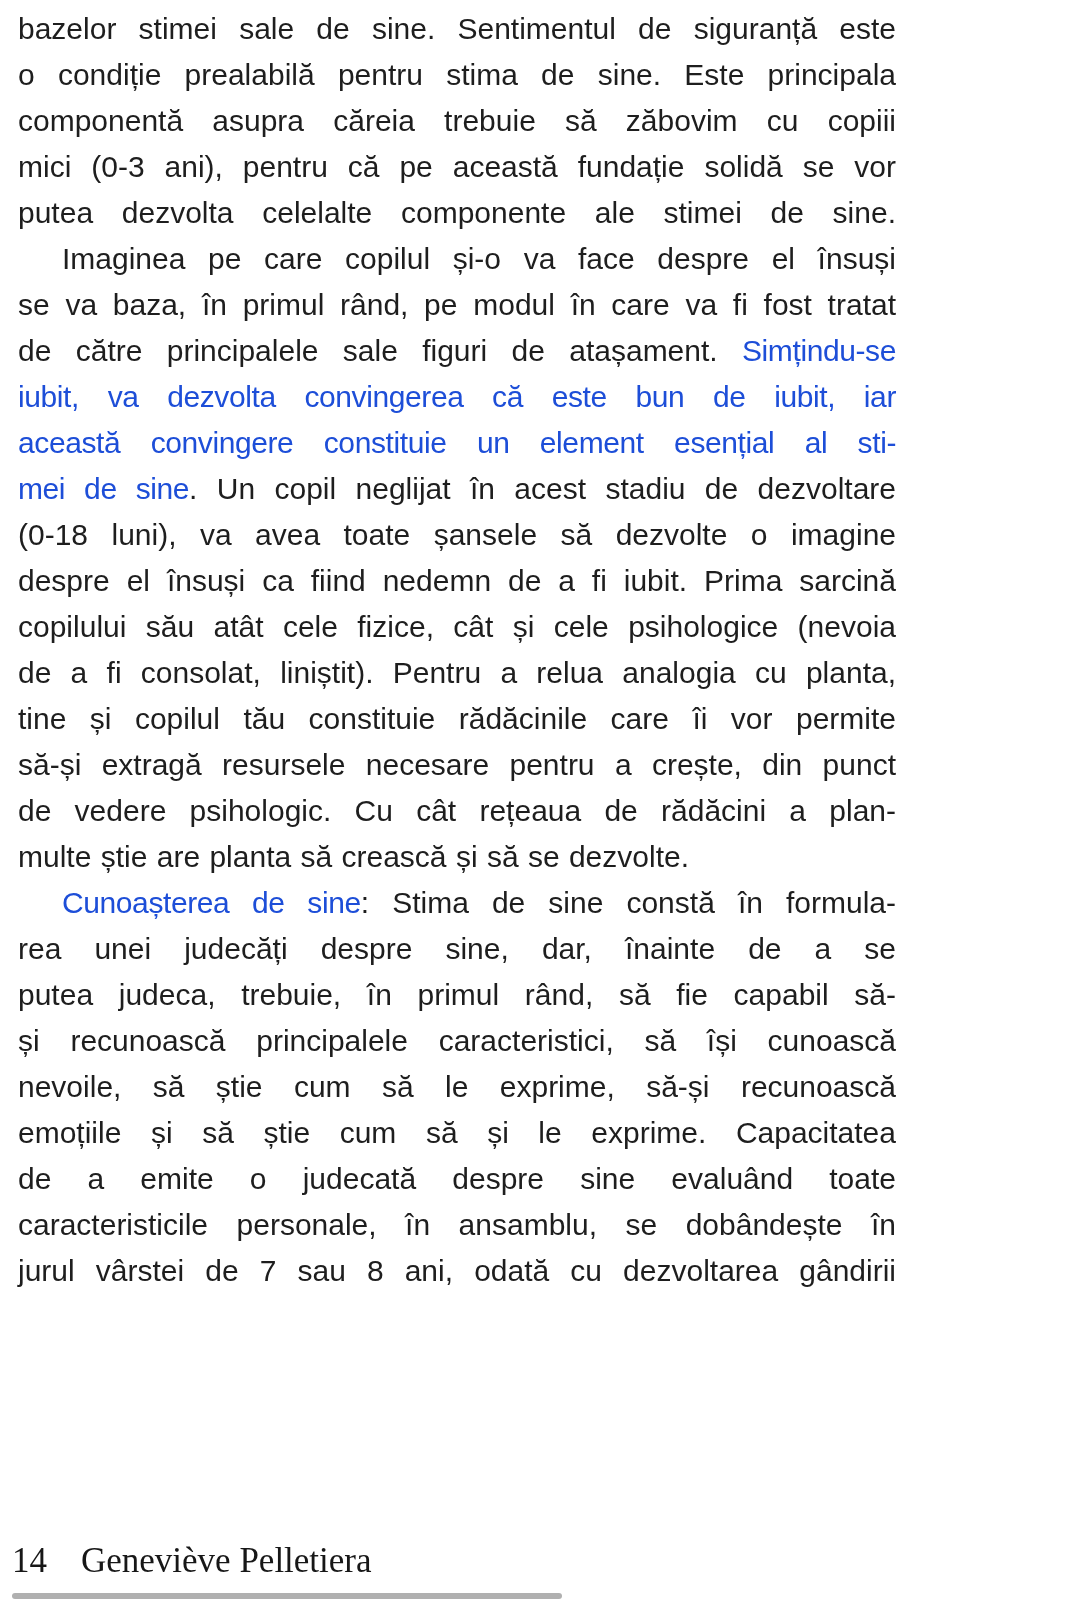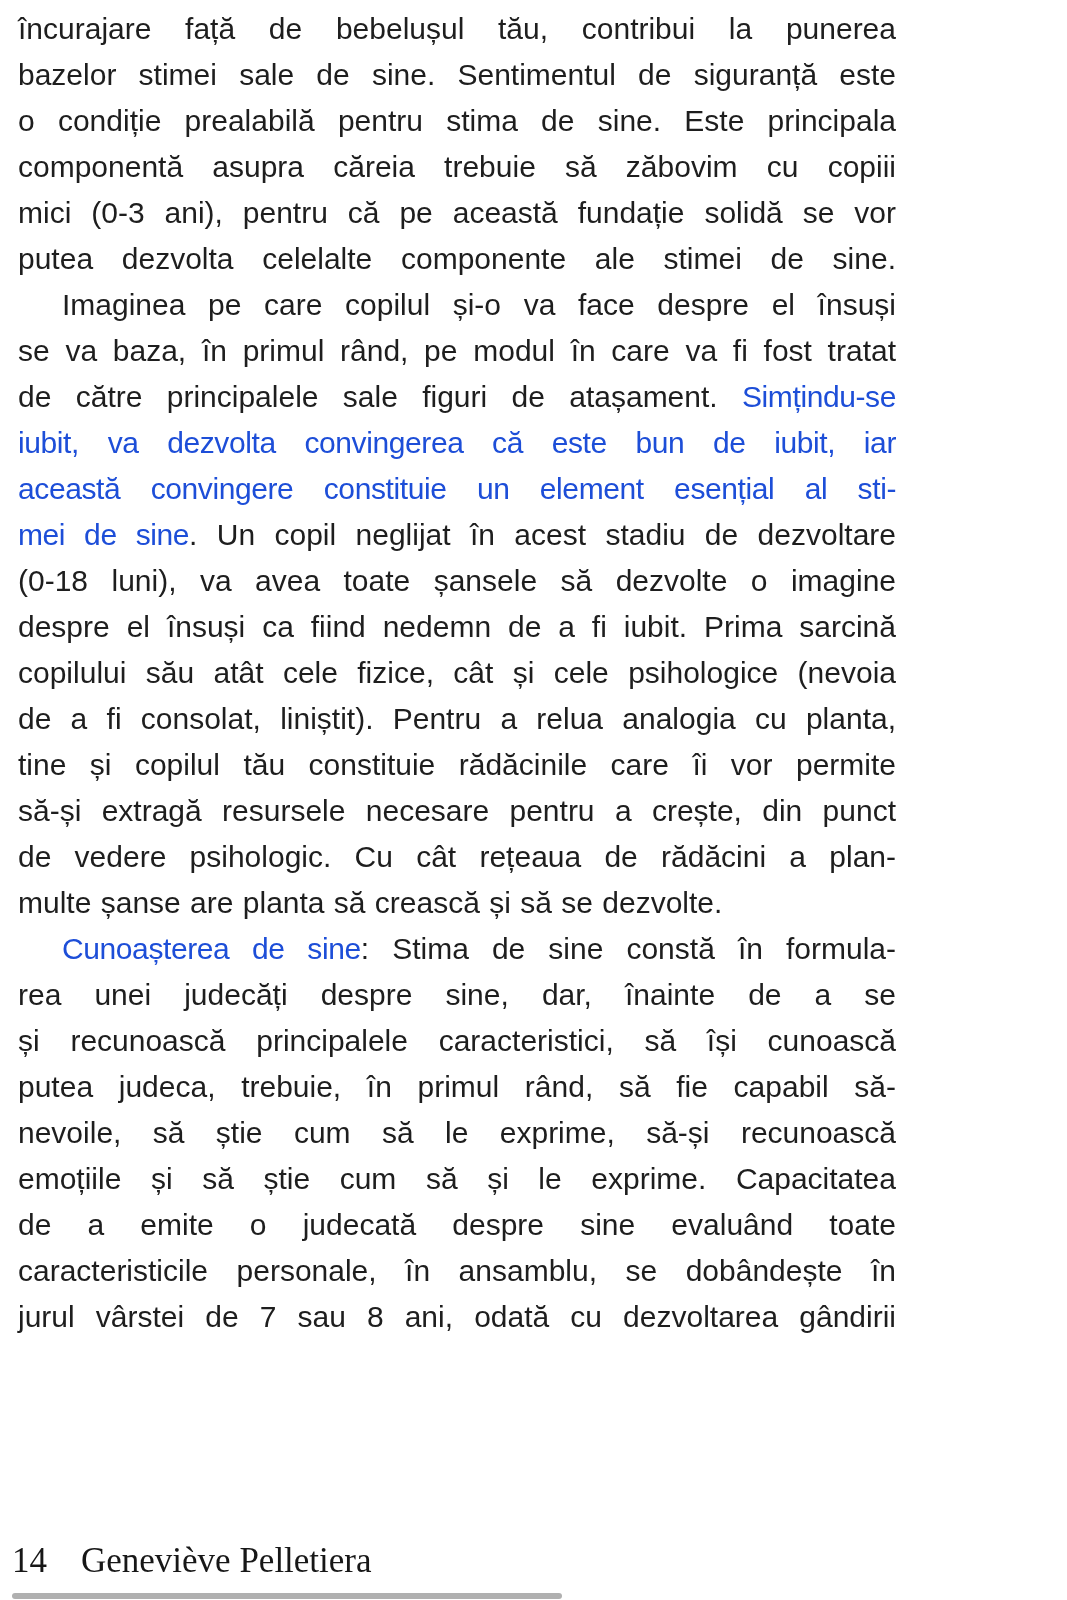--- a/index.html
+++ b/index.html
@@ -55,48 +55,47 @@
     background: #9c9c9c;
     opacity: 0.8;
     border-radius: 3px;
   }
 </style>
 </head>
 <body>
 
 <main class="text-block">
     <div class="para">
-      <div class="line"><span class="n">încurajare față de bebelușul tău, contribui la punerea</span></div>
       <div class="line"><span class="n">bazelor stimei sale de sine. Sentimentul de siguranță este</span></div>
       <div class="line"><span class="n">o condiție prealabilă pentru stima de sine. Este principala</span></div>
       <div class="line"><span class="n">componentă asupra căreia trebuie să zăbovim cu copiii</span></div>
       <div class="line"><span class="n">mici (0-3 ani), pentru că pe această fundație solidă se vor</span></div>
       <div class="line last fill"><span class="n">putea dezvolta celelalte componente ale stimei de sine.</span></div>
     </div>
     <div class="para">
       <div class="line first-indent"><span class="n">Imaginea pe care copilul și-o va face despre el însuși</span></div>
       <div class="line"><span class="n">se va baza, în primul rând, pe modul în care va fi fost tratat</span></div>
       <div class="line"><span class="n">de către principalele sale figuri de atașament. </span><span class="b">Simțindu-se</span></div>
       <div class="line"><span class="b">iubit, va dezvolta convingerea că este bun de iubit, iar</span></div>
       <div class="line"><span class="b">această convingere constituie un element esențial al sti-</span></div>
       <div class="line"><span class="b">mei de sine</span><span class="n">. Un copil neglijat în acest stadiu de dezvoltare</span></div>
       <div class="line"><span class="n">(0-18 luni), va avea toate șansele să dezvolte o imagine</span></div>
       <div class="line"><span class="n">despre el însuși ca fiind nedemn de a fi iubit. Prima sarcină</span></div>
       <div class="line"><span class="n">copilului său atât cele fizice, cât și cele psihologice (nevoia</span></div>
       <div class="line"><span class="n">de a fi consolat, liniștit). Pentru a relua analogia cu planta,</span></div>
       <div class="line"><span class="n">tine și copilul tău constituie rădăcinile care îi vor permite</span></div>
       <div class="line"><span class="n">să-și extragă resursele necesare pentru a crește, din punct</span></div>
       <div class="line"><span class="n">de vedere psihologic. Cu cât rețeaua de rădăcini a plan-</span></div>
-      <div class="line last"><span class="n">multe șanse are planta să crească și să se dezvolte.</span></div>
+      <div class="line last"><span class="n">multe știe are planta să crească și să se dezvolte.</span></div>
     </div>
     <div class="para">
       <div class="line first-indent"><span class="b">Cunoașterea de sine</span><span class="n">: Stima de sine constă în formula-</span></div>
       <div class="line"><span class="n">rea unei judecăți despre sine, dar, înainte de a se</span></div>
+      <div class="line"><span class="n">putea judeca, trebuie, în primul rând, să fie capabil să-</span></div>
       <div class="line"><span class="n">și recunoască principalele caracteristici, să își cunoască</span></div>
-      <div class="line"><span class="n">putea judeca, trebuie, în primul rând, să fie capabil să-</span></div>
       <div class="line"><span class="n">nevoile, să știe cum să le exprime, să-și recunoască</span></div>
       <div class="line"><span class="n">emoțiile și să știe cum să și le exprime. Capacitatea</span></div>
       <div class="line"><span class="n">de a emite o judecată despre sine evaluând toate</span></div>
       <div class="line"><span class="n">caracteristicile personale, în ansamblu, se dobândește în</span></div>
       <div class="line last fill"><span class="n">jurul vârstei de 7 sau 8 ani, odată cu dezvoltarea gândirii</span></div>
     </div>
   </main>
 
 <footer class="page-footer">
   <span class="num">14</span>

